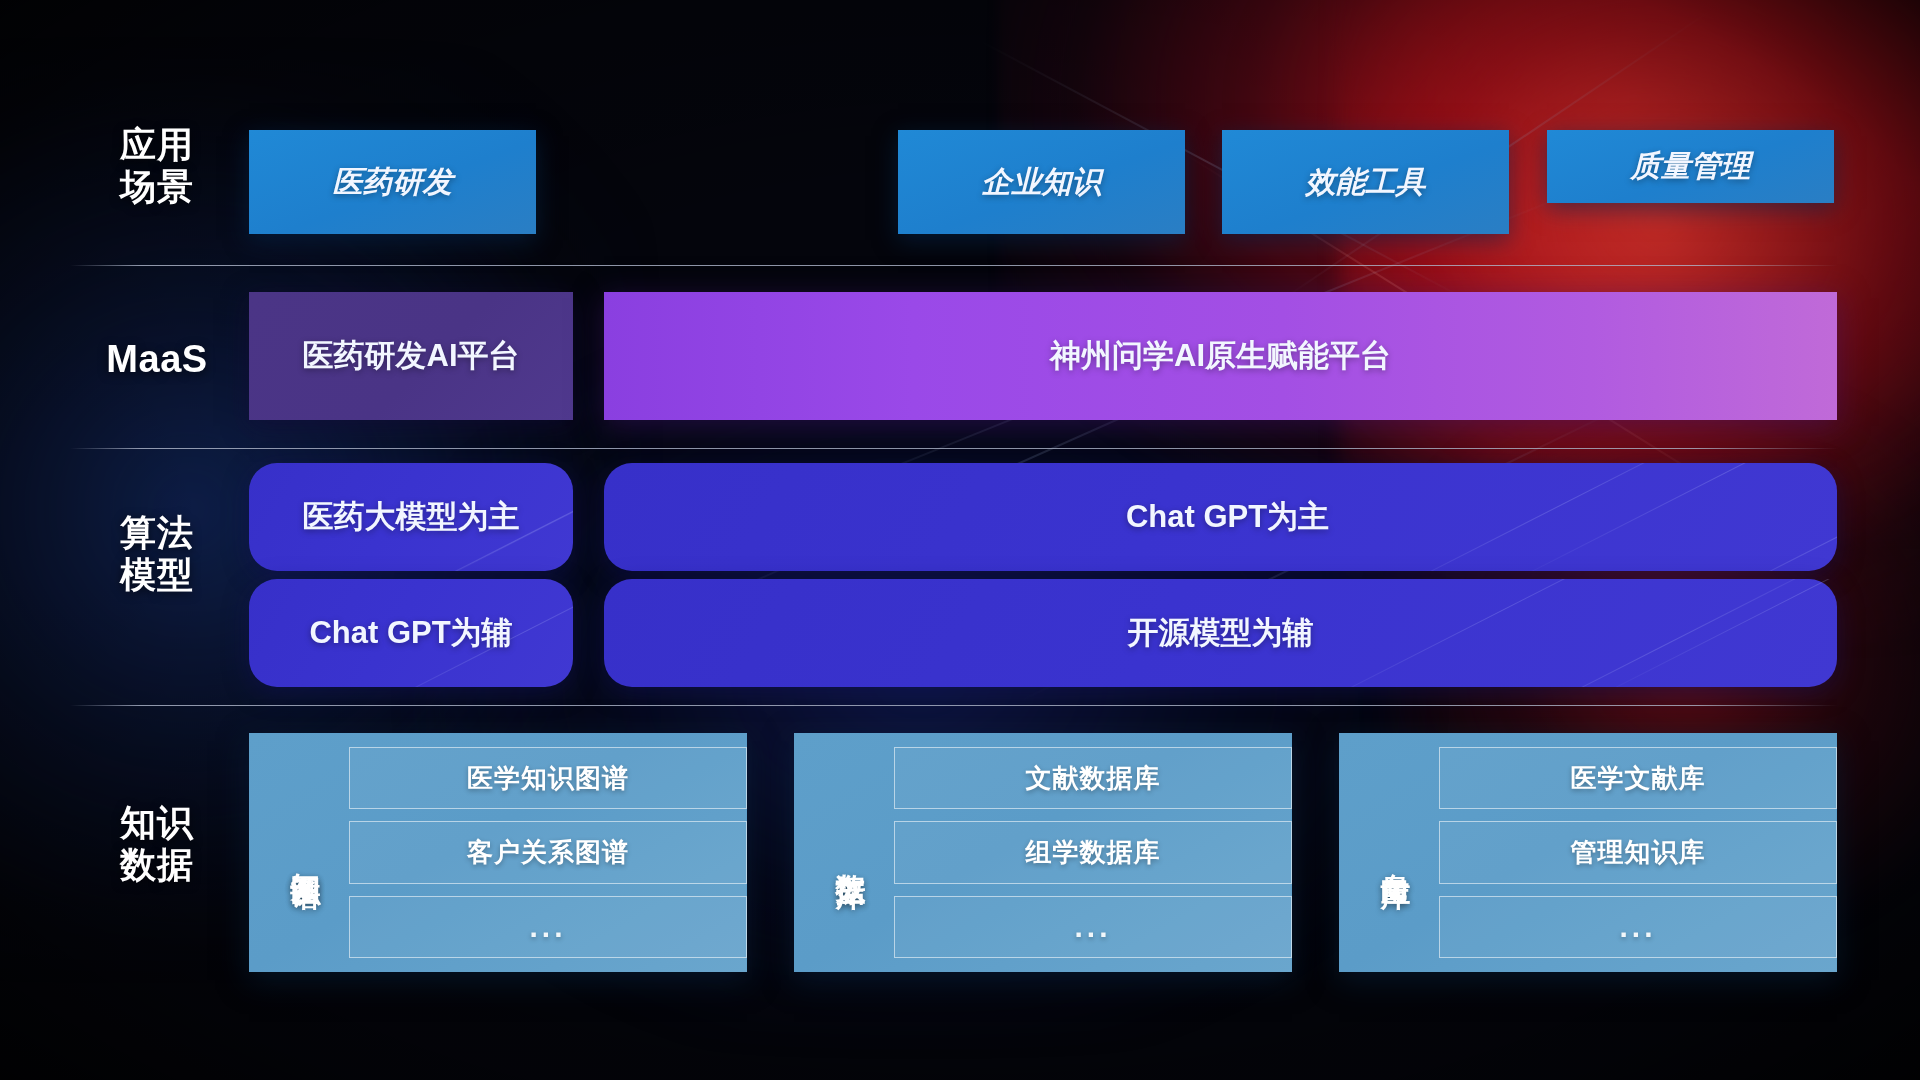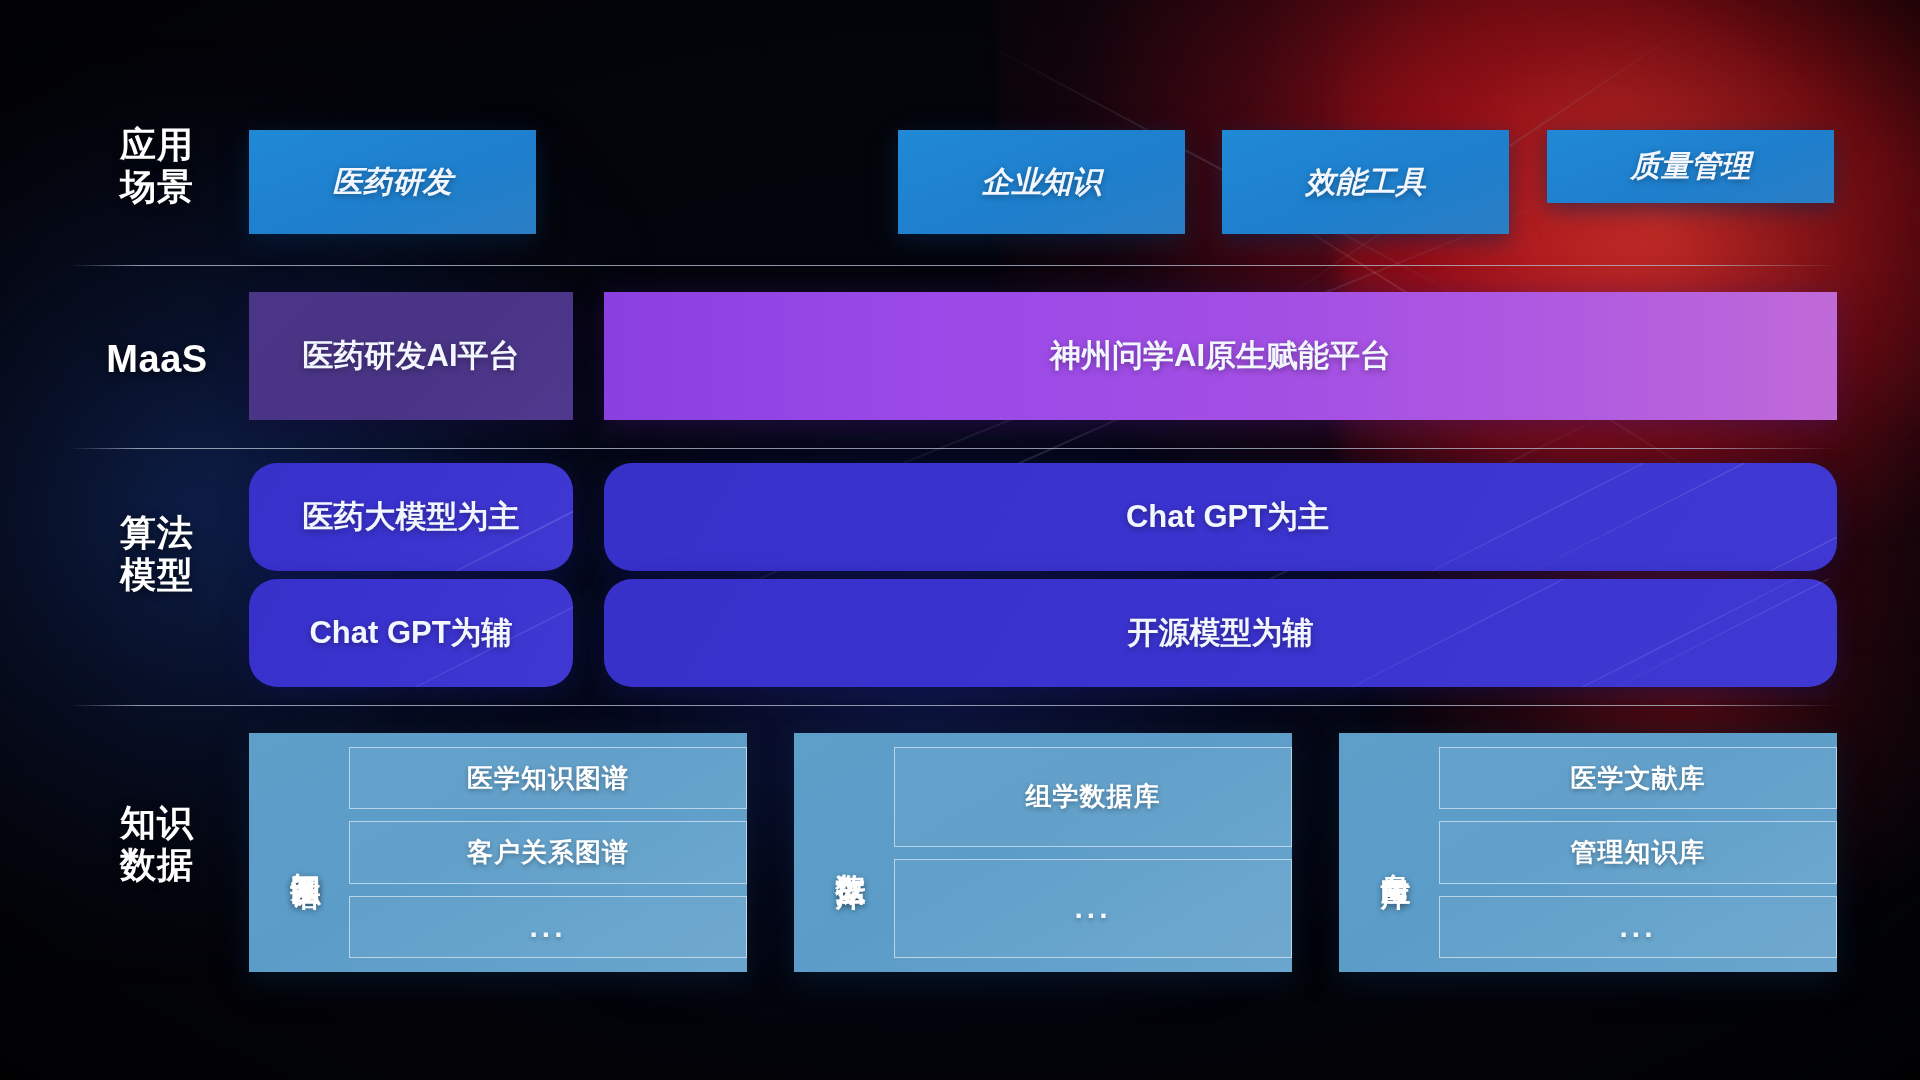--- a/index.html
+++ b/index.html
@@ -311,20 +311,21 @@
       <div class="kitems">
         <div class="kitem">医学知识图谱</div>
         <div class="kitem">客户关系图谱</div>
         <div class="kitem ellipsis">...</div>
       </div>
     </div>
 
     <div class="kpanel" style="left:794px; top:733px; width:498px; height:239px;">
       <div class="ktitle">数据库</div>
       <div class="kitems">
+        <div class="kitem">文献数据库</div>
         <div class="kitem">组学数据库</div>
         <div class="kitem ellipsis">...</div>
       </div>
     </div>
 
     <div class="kpanel" style="left:1339px; top:733px; width:498px; height:239px;">
       <div class="ktitle">向量库</div>
       <div class="kitems">
         <div class="kitem">医学文献库</div>
         <div class="kitem">管理知识库</div>

